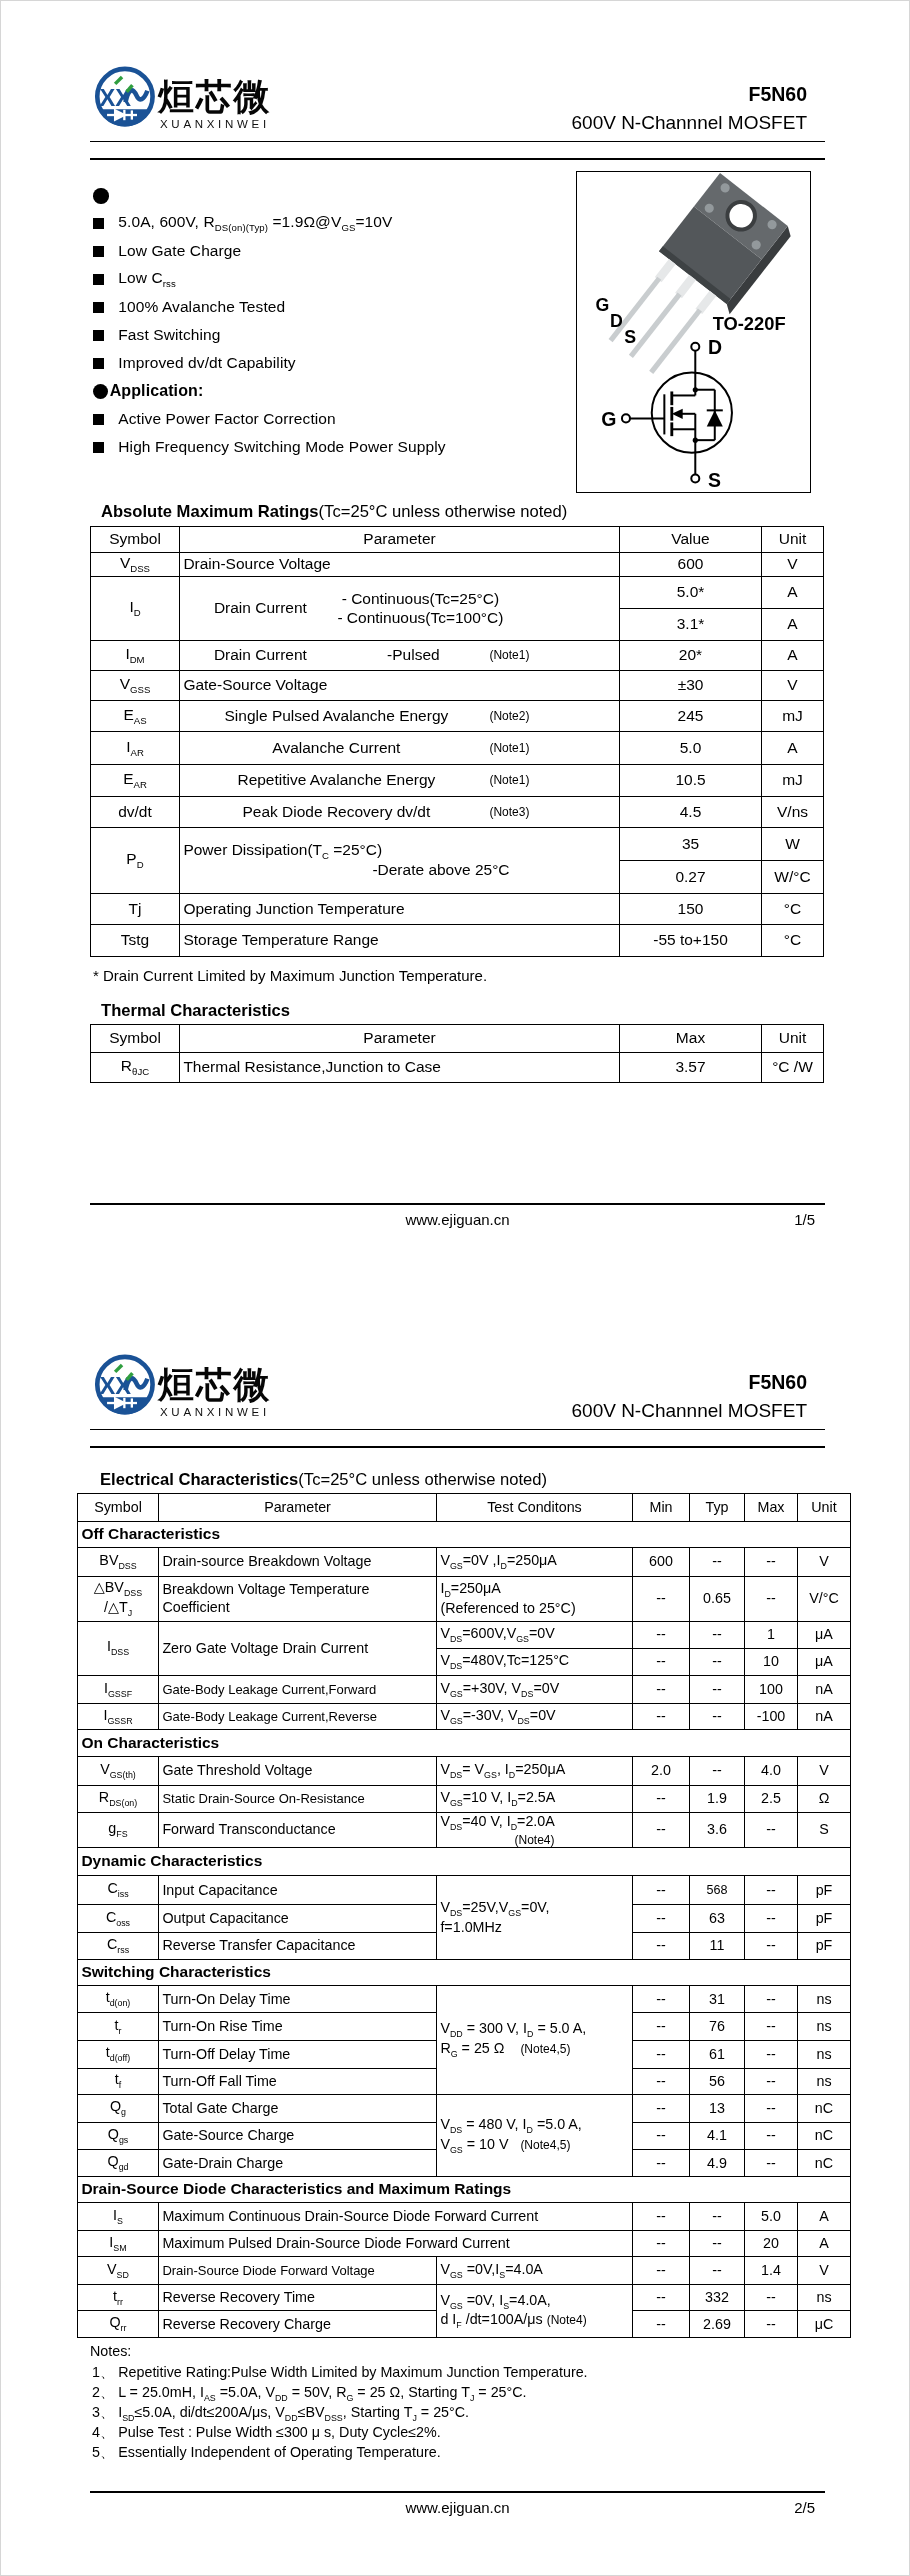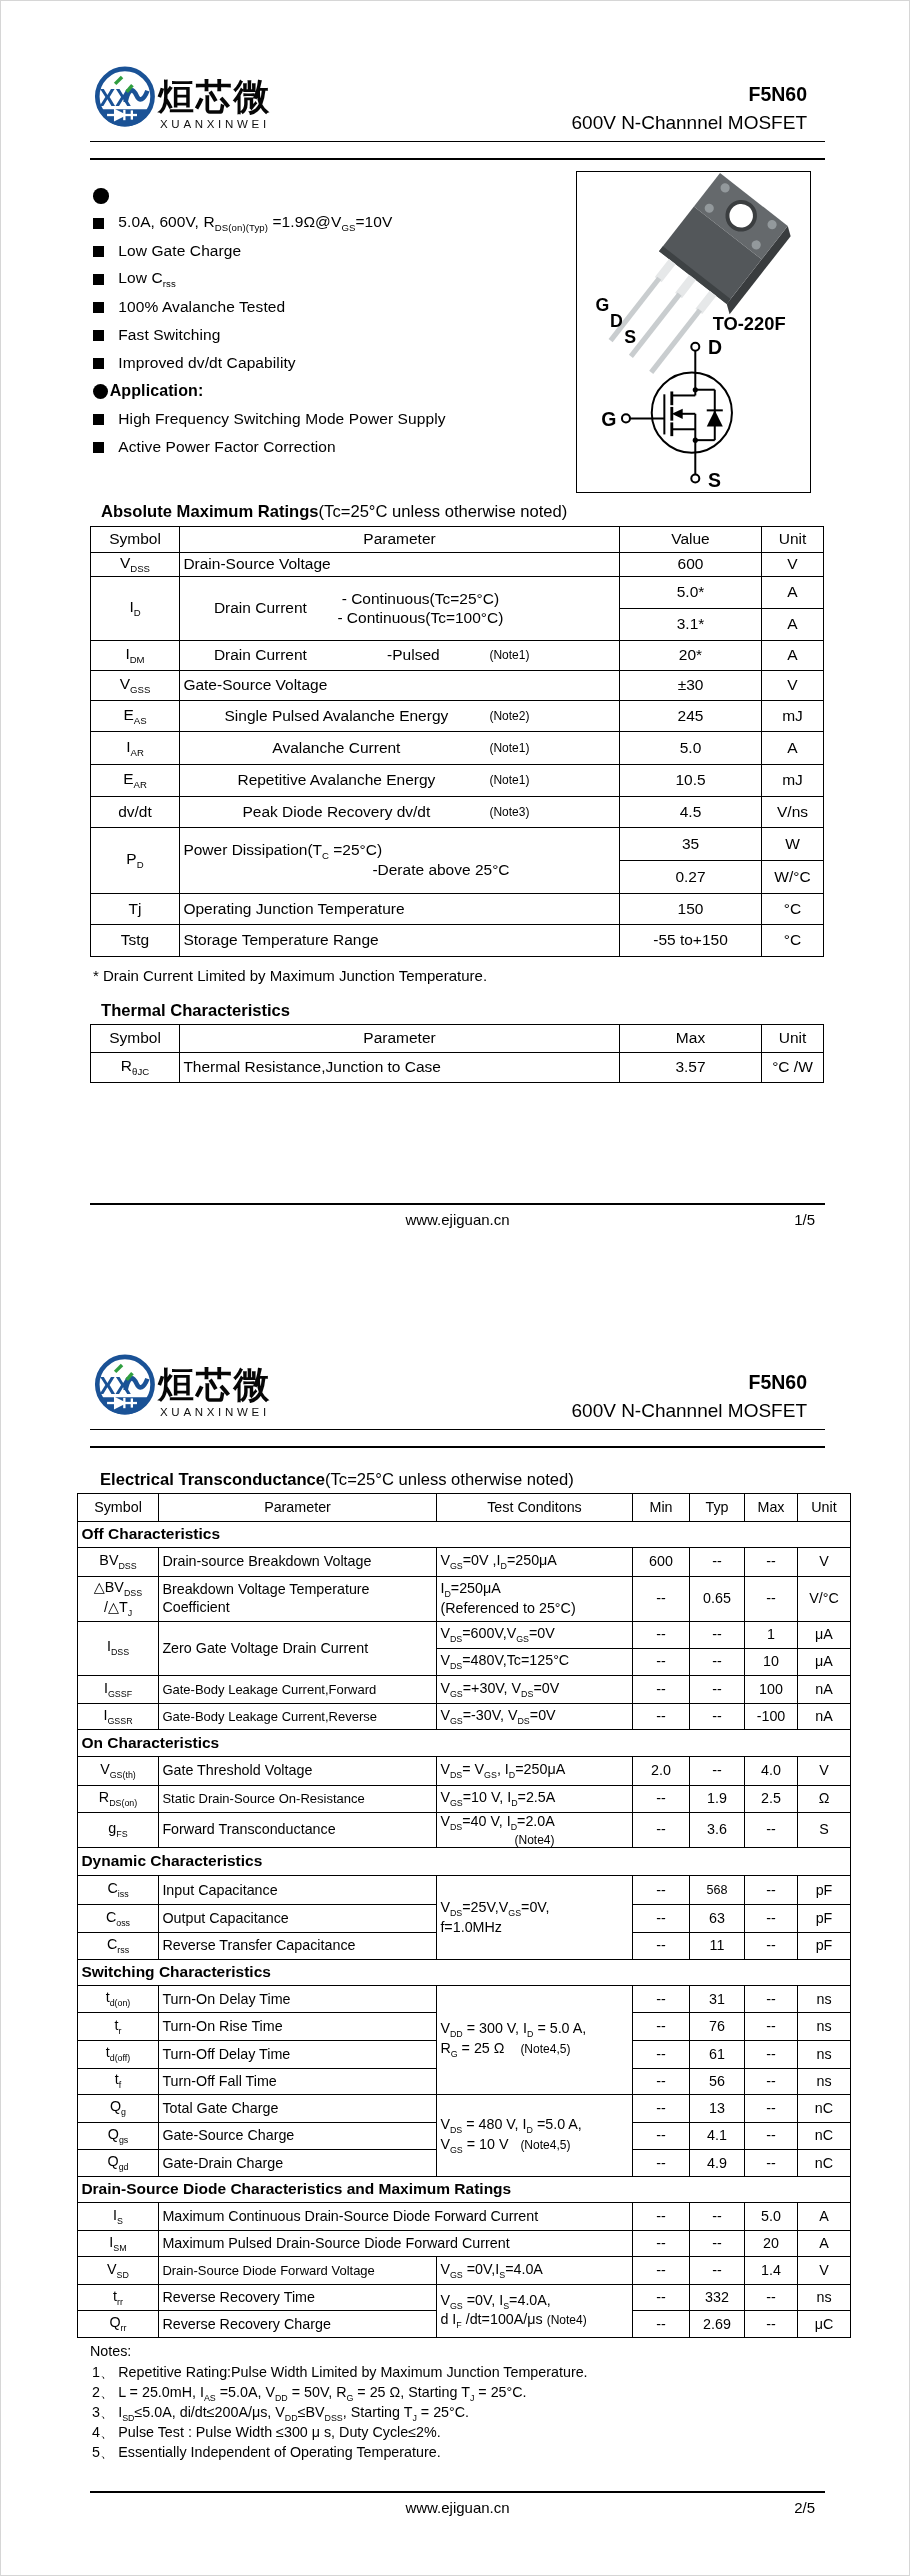--- a/index.html
+++ b/index.html
@@ -114,25 +114,25 @@
       <div class="frow">
           <span class="sq"></span>
           <span>Improved dv/dt Capability</span>
         </div>
       <div class="frow">
           <span class="adot"></span>
           <span class="apptitle">Application:</span>
         </div>
       <div class="frow">
           <span class="sq"></span>
+          <span>Active Power Factor Correction</span>
+        </div>
+      <div class="frow">
+          <span class="sq"></span>
           <span>High Frequency Switching Mode Power Supply</span>
-        </div>
-      <div class="frow">
-          <span class="sq"></span>
-          <span>Active Power Factor Correction</span>
         </div>
     </div>
 
     <div class="pkgbox">
       <svg width="232" height="318" viewBox="0 0 404 555">
 
         <g transform="translate(227,152) rotate(38)">
           <polygon points="75,-132 90,-121 90,52 75,41" fill="#393c3e"></polygon>
           <rect x="-75" y="-132" width="150" height="74" fill="#65696c"></rect>
           <circle cx="0" cy="-96" r="24" fill="#ffffff" stroke="#3b3e40" stroke-width="7"></circle>
@@ -364,21 +364,21 @@
     </div>
     <div class="logo-cn">烜芯微</div>
     <div class="logo-en">XUANXINWEI</div>
     <div class="hdr-right" style="top:84px;">
       <div class="hdr-part">F5N60</div>
       <div class="hdr-sub">600V N-Channnel MOSFET</div>
     </div>
     <div class="rule rule-a"></div>
     <div class="rule rule-b"></div>
 
-    <div class="sectitle" style="left:99px;top:181px;"><b>Electrical Transconductance</b><span>(Tc=25°C unless otherwise noted)</span></div>
+    <div class="sectitle" style="left:99px;top:181px;"><b>Electrical Characteristics</b><span>(Tc=25°C unless otherwise noted)</span></div>
 
     <table class="dt p2t" style="left:76px;top:204px;width:774px;">
       <colgroup>
           <col style="width:81px">
           <col style="width:278px">
           <col style="width:196px">
           <col style="width:57px">
           <col style="width:55px">
           <col style="width:53px">
           <col style="width:53px">

